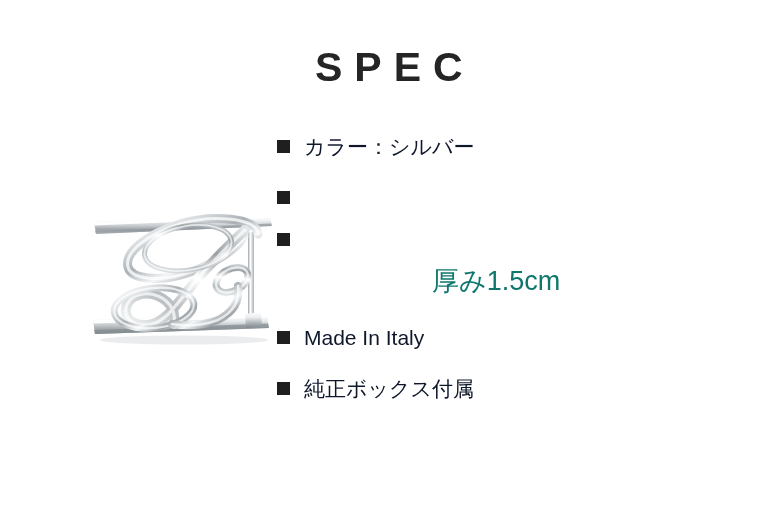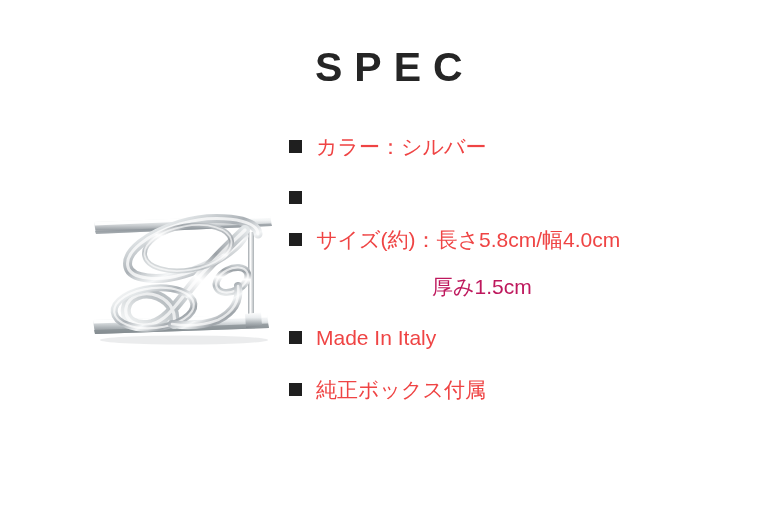--- a/index.html
+++ b/index.html
@@ -53,42 +53,41 @@
 
   .spec-list {
     list-style: none;
     margin: 0;
     padding: 0;
   }
   .spec-item {
     display: flex;
     align-items: flex-start;
     margin-bottom: 21px;
-    color: #ef4444;
+    color: #0f172a;
     font-size: 21px;
     line-height: 1.45;
-    margin-left: 12px;
   }
   .spec-item.tight {
     margin-bottom: 12px;
   }
   .bullet {
     flex: 0 0 auto;
     width: 13px;
     height: 13px;
     background: #1f1f1f;
     margin-top: 8px;
     margin-right: 14px;
   }
   .spec-text {
     white-space: pre-wrap;
   }
   .spec-subline {
-    color: #be185d;
-    font-size: 21px;
+    color: #0f766e;
+    font-size: 27px;
     line-height: 1.45;
     margin: 16px 0 21px 155px;
     white-space: pre;
   }
 </style>
 </head>
 <body>
 
 <div class="page">
 
@@ -187,21 +186,20 @@
         <span class="bullet"></span>
         <span class="spec-text">カラー：シルバー</span>
       </li>
 
       <li class="spec-item">
         <span class="bullet"></span>
       </li>
 
       <li class="spec-item tight">
         <span class="bullet"></span>
-        <span class="spec-text">サイズ(約)：長さ5.8cm/幅4.0cm</span>
       </li>
 
       <li style="list-style:none">
         <p class="spec-subline">厚み1.5cm</p>
       </li>
 
 
       <li class="spec-item">
         <span class="bullet"></span>
         <span class="spec-text">Made In Italy</span>

